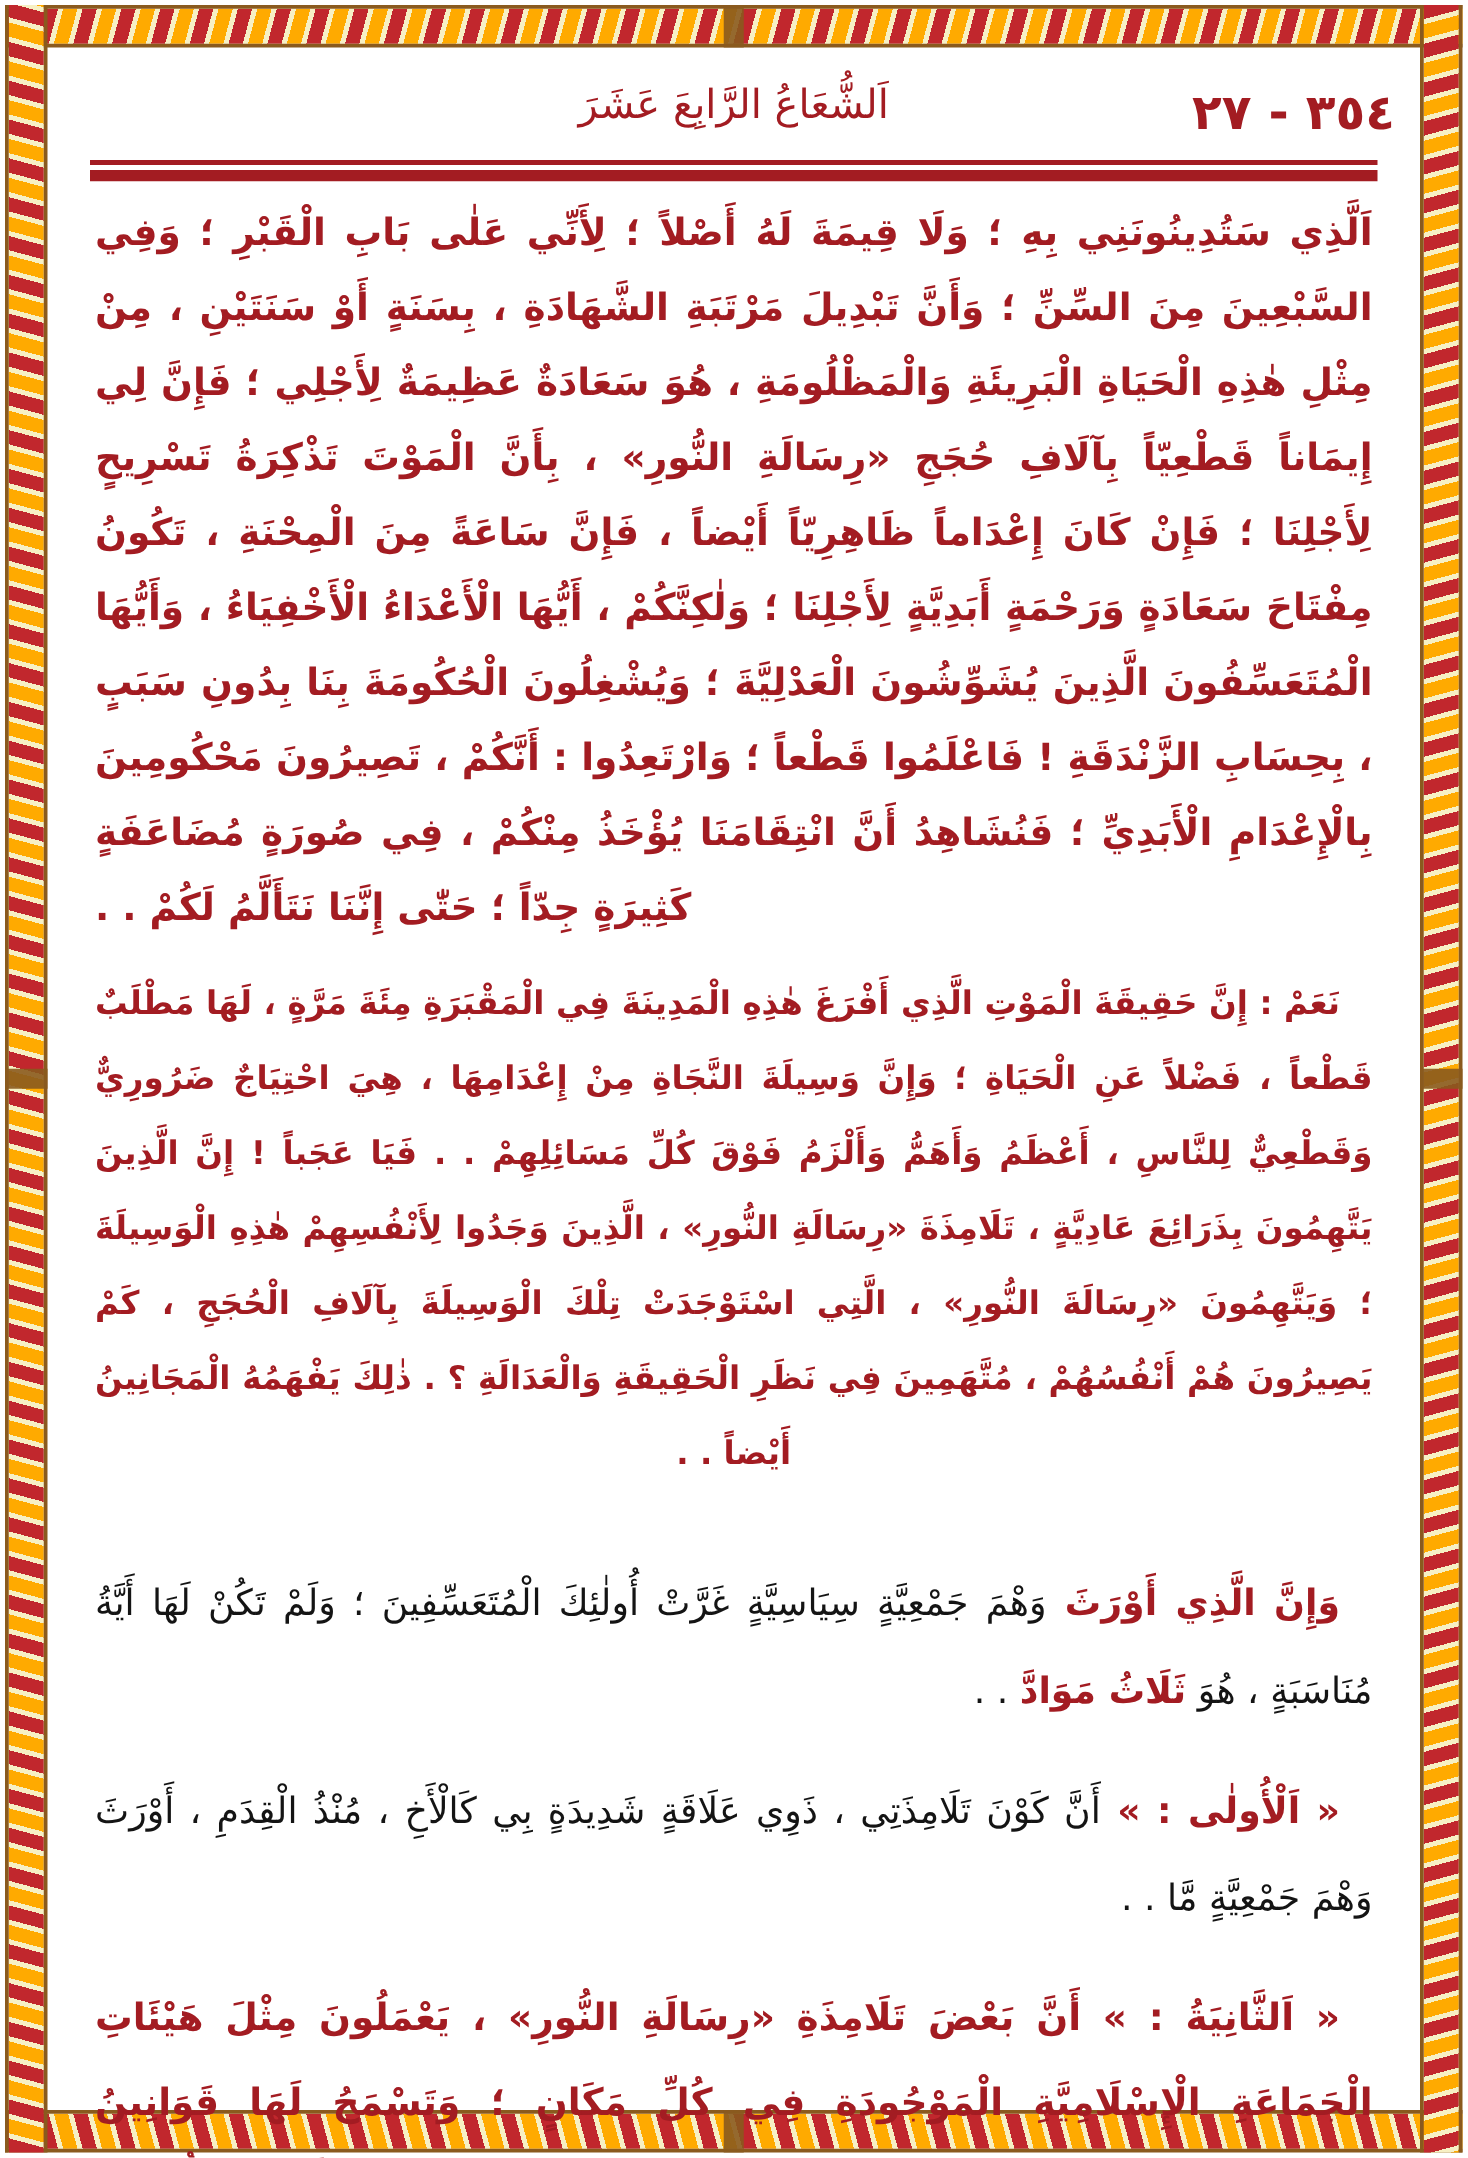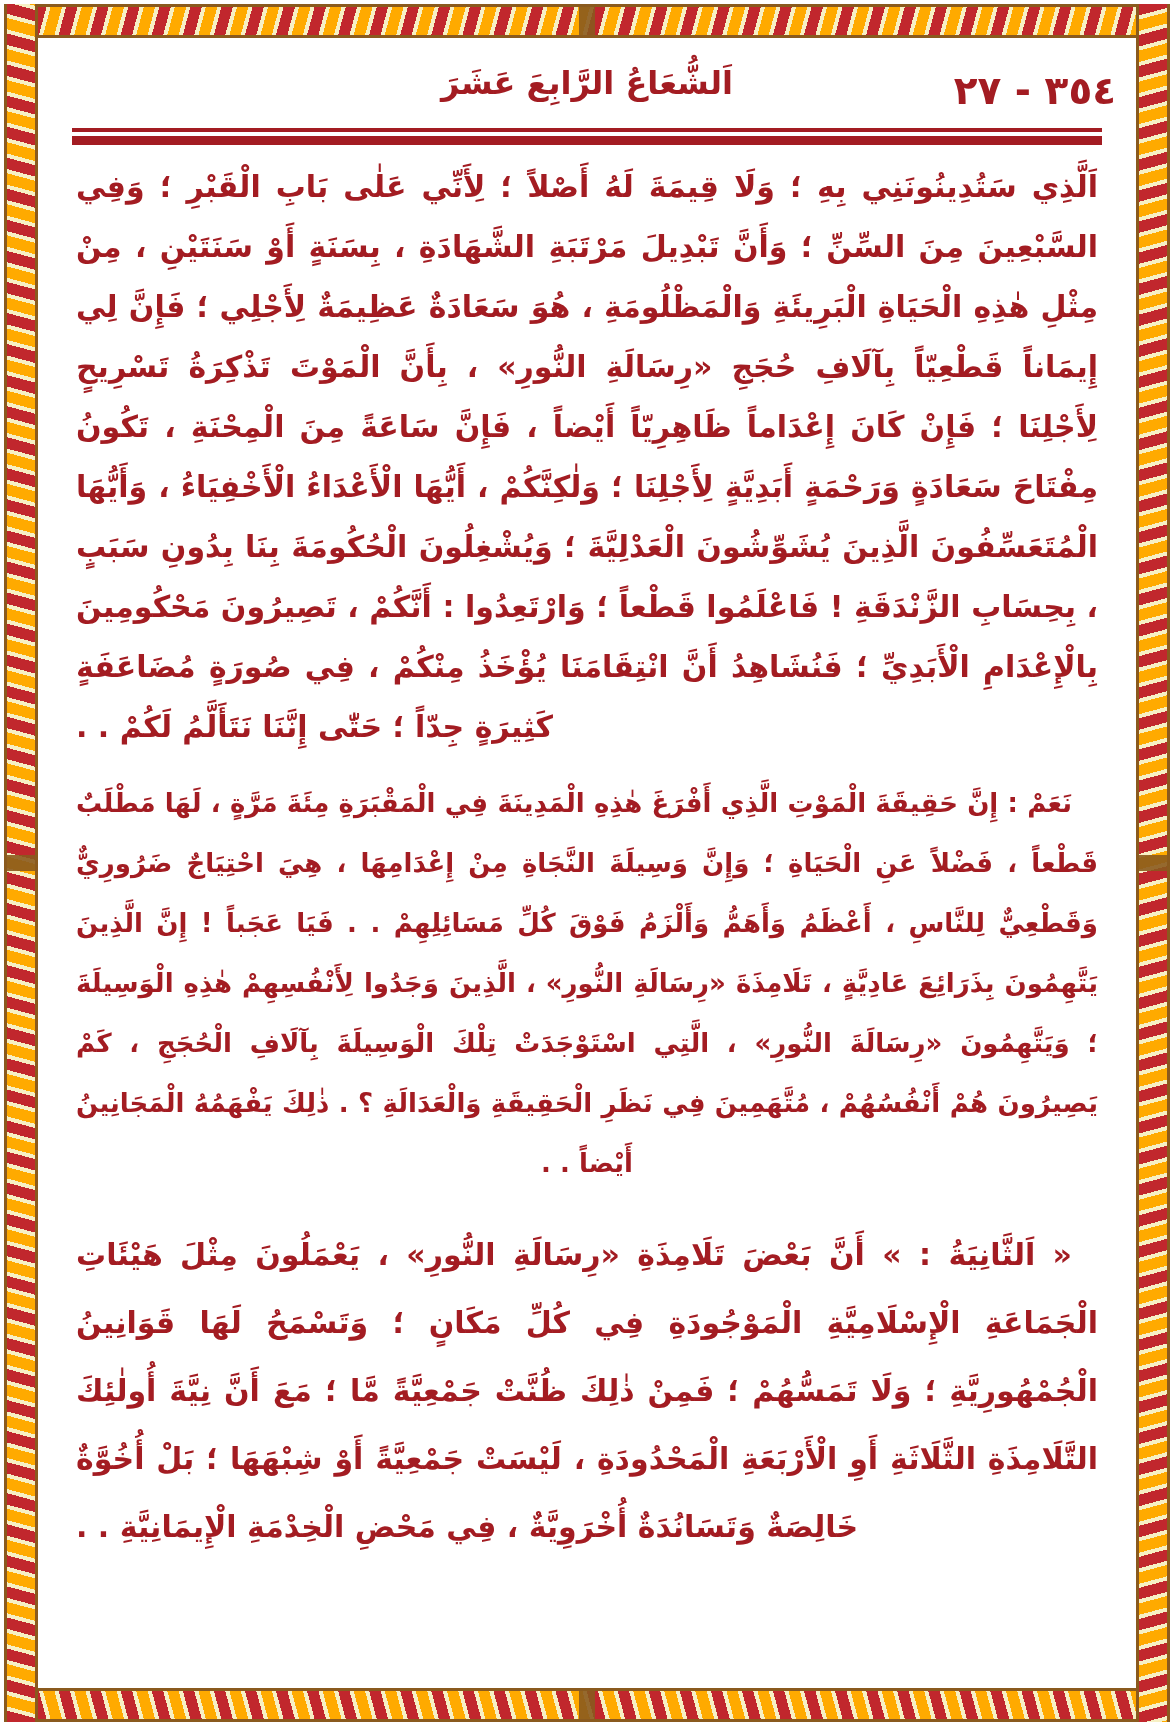--- a/index.html
+++ b/index.html
@@ -66,21 +66,21 @@
   }
 
   
   .content{
     position:absolute;top:56px;right:72px;left:72px;
     direction:rtl;
   }
   .page-header{position:relative;height:68px;}
   .page-title{
     position:absolute;left:50%;top:8px;transform:translateX(-50%);
-    margin:0;font-size:32px;font-weight:bold;color:var(--text-red);
+    margin:0;font-size:32px;font-weight:normal;color:var(--text-red);
     white-space:nowrap;
   }
   .page-number{
     position:absolute;right:-14px;top:12px;
     font-size:39px;font-weight:bold;color:var(--text-red);
     white-space:nowrap;letter-spacing:2px;
   }
   .header-rule{margin-top:4px;}
   .header-rule .rule-thin{height:4px;background:var(--text-red);}
   .header-rule .rule-gap{height:4px;}
@@ -117,18 +117,20 @@
     <div class="rule-gap"></div>
     <div class="rule-thick"></div>
   </div>
 
   <main class="page-body">
 
     <p class="para p1"><span class="seg-red">اَلَّذِي سَتُدِينُونَنِي بِهِ ؛ وَلَا قِيمَةَ لَهُ أَصْلاً ؛ لِأَنِّي عَلٰى بَابِ الْقَبْرِ ؛ وَفِي السَّبْعِينَ مِنَ السِّنِّ ؛ وَأَنَّ تَبْدِيلَ مَرْتَبَةِ الشَّهَادَةِ ، بِسَنَةٍ أَوْ سَنَتَيْنِ ، مِنْ مِثْلِ هٰذِهِ الْحَيَاةِ الْبَرِيئَةِ وَالْمَظْلُومَةِ ، هُوَ سَعَادَةٌ عَظِيمَةٌ لِأَجْلِي ؛ فَإِنَّ لِي إِيمَاناً قَطْعِيّاً بِآلَافِ حُجَجِ «رِسَالَةِ النُّورِ» ، بِأَنَّ الْمَوْتَ تَذْكِرَةُ تَسْرِيحٍ لِأَجْلِنَا ؛ فَإِنْ كَانَ إِعْدَاماً ظَاهِرِيّاً أَيْضاً ، فَإِنَّ سَاعَةً مِنَ الْمِحْنَةِ ، تَكُونُ مِفْتَاحَ سَعَادَةٍ وَرَحْمَةٍ أَبَدِيَّةٍ لِأَجْلِنَا ؛ وَلٰكِنَّكُمْ ، أَيُّهَا الْأَعْدَاءُ الْأَخْفِيَاءُ ، وَأَيُّهَا الْمُتَعَسِّفُونَ الَّذِينَ يُشَوِّشُونَ الْعَدْلِيَّةَ ؛ وَيُشْغِلُونَ الْحُكُومَةَ بِنَا بِدُونِ سَبَبٍ ، بِحِسَابِ الزَّنْدَقَةِ ! فَاعْلَمُوا قَطْعاً ؛ وَارْتَعِدُوا : أَنَّكُمْ ، تَصِيرُونَ مَحْكُومِينَ بِالْإِعْدَامِ الْأَبَدِيِّ ؛ فَنُشَاهِدُ أَنَّ انْتِقَامَنَا يُؤْخَذُ مِنْكُمْ ، فِي صُورَةٍ مُضَاعَفَةٍ كَثِيرَةٍ جِدّاً ؛ حَتّٰى إِنَّنَا نَتَأَلَّمُ لَكُمْ . .</span></p>
 
     <p class="para p2"><span class="seg-red">نَعَمْ : إِنَّ حَقِيقَةَ الْمَوْتِ الَّذِي أَفْرَغَ هٰذِهِ الْمَدِينَةَ فِي الْمَقْبَرَةِ مِئَةَ مَرَّةٍ ، لَهَا مَطْلَبٌ قَطْعاً ، فَضْلاً عَنِ الْحَيَاةِ ؛ وَإِنَّ وَسِيلَةَ النَّجَاةِ مِنْ إِعْدَامِهَا ، هِيَ احْتِيَاجٌ ضَرُورِيٌّ وَقَطْعِيٌّ لِلنَّاسِ ، أَعْظَمُ وَأَهَمُّ وَأَلْزَمُ فَوْقَ كُلِّ مَسَائِلِهِمْ . . فَيَا عَجَباً ! إِنَّ الَّذِينَ يَتَّهِمُونَ بِذَرَائِعَ عَادِيَّةٍ ، تَلَامِذَةَ «رِسَالَةِ النُّورِ» ، الَّذِينَ وَجَدُوا لِأَنْفُسِهِمْ هٰذِهِ الْوَسِيلَةَ ؛ وَيَتَّهِمُونَ «رِسَالَةَ النُّورِ» ، الَّتِي اسْتَوْجَدَتْ تِلْكَ الْوَسِيلَةَ بِآلَافِ الْحُجَجِ ، كَمْ يَصِيرُونَ هُمْ أَنْفُسُهُمْ ، مُتَّهَمِينَ فِي نَظَرِ الْحَقِيقَةِ وَالْعَدَالَةِ ؟ . ذٰلِكَ يَفْهَمُهُ الْمَجَانِينُ أَيْضاً . .</span></p>
 
+    <p class="para p3"><span class="seg-red">وَإِنَّ الَّذِي أَوْرَثَ </span><span class="seg-black">وَهْمَ جَمْعِيَّةٍ سِيَاسِيَّةٍ غَرَّتْ أُولٰئِكَ الْمُتَعَسِّفِينَ ؛ وَلَمْ تَكُنْ لَهَا أَيَّةُ مُنَاسَبَةٍ ، هُوَ </span><span class="seg-red">ثَلَاثُ مَوَادَّ</span><span class="seg-black"> . .</span></p>
 
+    <p class="para p4"><span class="seg-red">« اَلْأُولٰى : » </span><span class="seg-black">أَنَّ كَوْنَ تَلَامِذَتِي ، ذَوِي عَلَاقَةٍ شَدِيدَةٍ بِي كَالْأَخِ ، مُنْذُ الْقِدَمِ ، أَوْرَثَ وَهْمَ جَمْعِيَّةٍ مَّا . .</span></p>
 
     <p class="para p5"><span class="seg-red">« اَلثَّانِيَةُ : » أَنَّ بَعْضَ تَلَامِذَةِ «رِسَالَةِ النُّورِ» ، يَعْمَلُونَ مِثْلَ هَيْئَاتِ الْجَمَاعَةِ الْإِسْلَامِيَّةِ الْمَوْجُودَةِ فِي كُلِّ مَكَانٍ ؛ وَتَسْمَحُ لَهَا قَوَانِينُ الْجُمْهُورِيَّةِ ؛ وَلَا تَمَسُّهُمْ ؛ فَمِنْ ذٰلِكَ ظُنَّتْ جَمْعِيَّةً مَّا ؛ مَعَ أَنَّ نِيَّةَ أُولٰئِكَ التَّلَامِذَةِ الثَّلَاثَةِ أَوِ الْأَرْبَعَةِ الْمَحْدُودَةِ ، لَيْسَتْ جَمْعِيَّةً أَوْ شِبْهَهَا ؛ بَلْ أُخُوَّةٌ خَالِصَةٌ وَتَسَانُدَةٌ أُخْرَوِيَّةٌ ، فِي مَحْضِ الْخِدْمَةِ الْإِيمَانِيَّةِ . .</span></p>
 
   </main>
 </div>
 
 </body></html>

